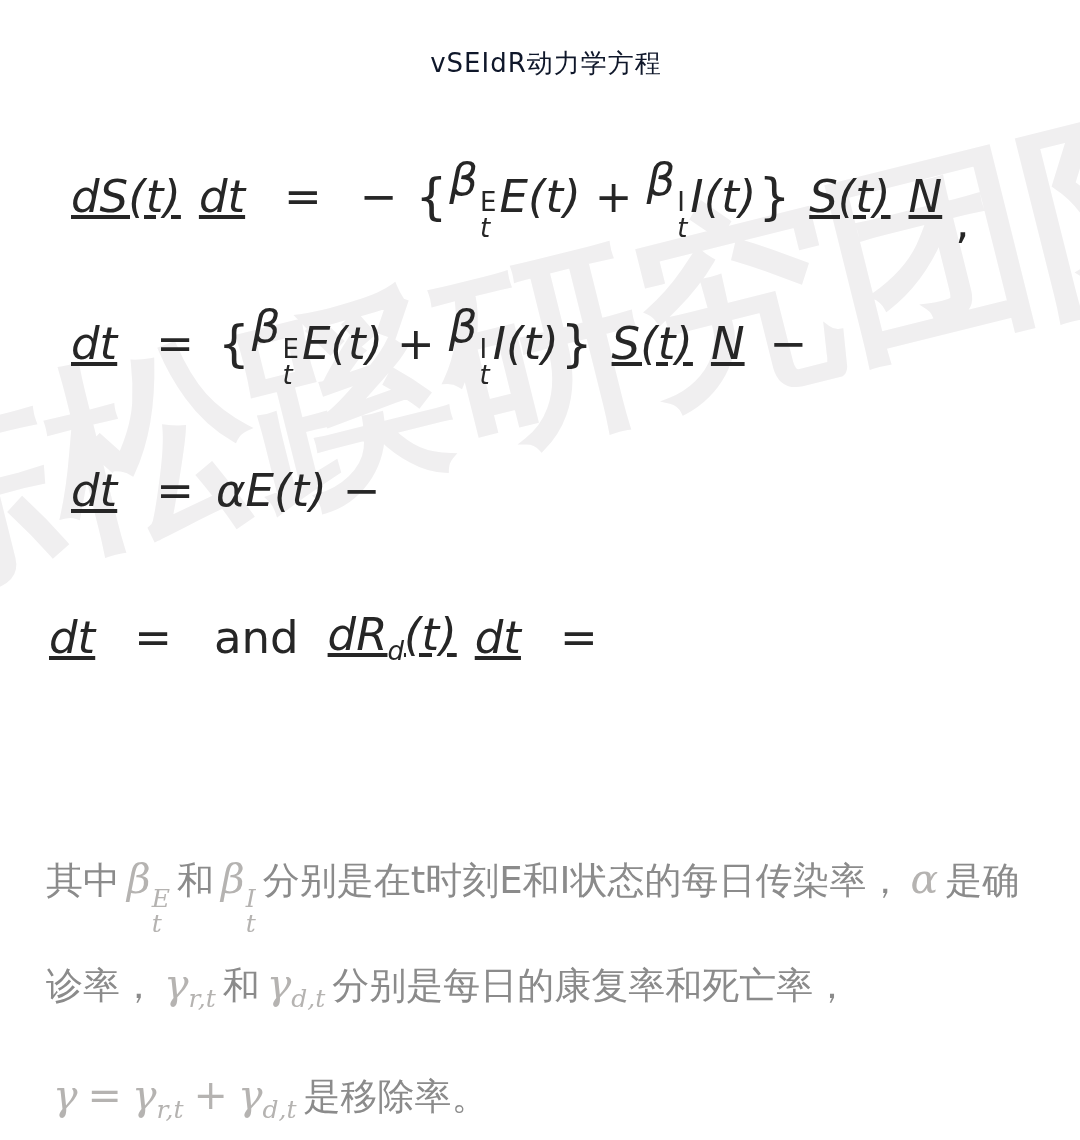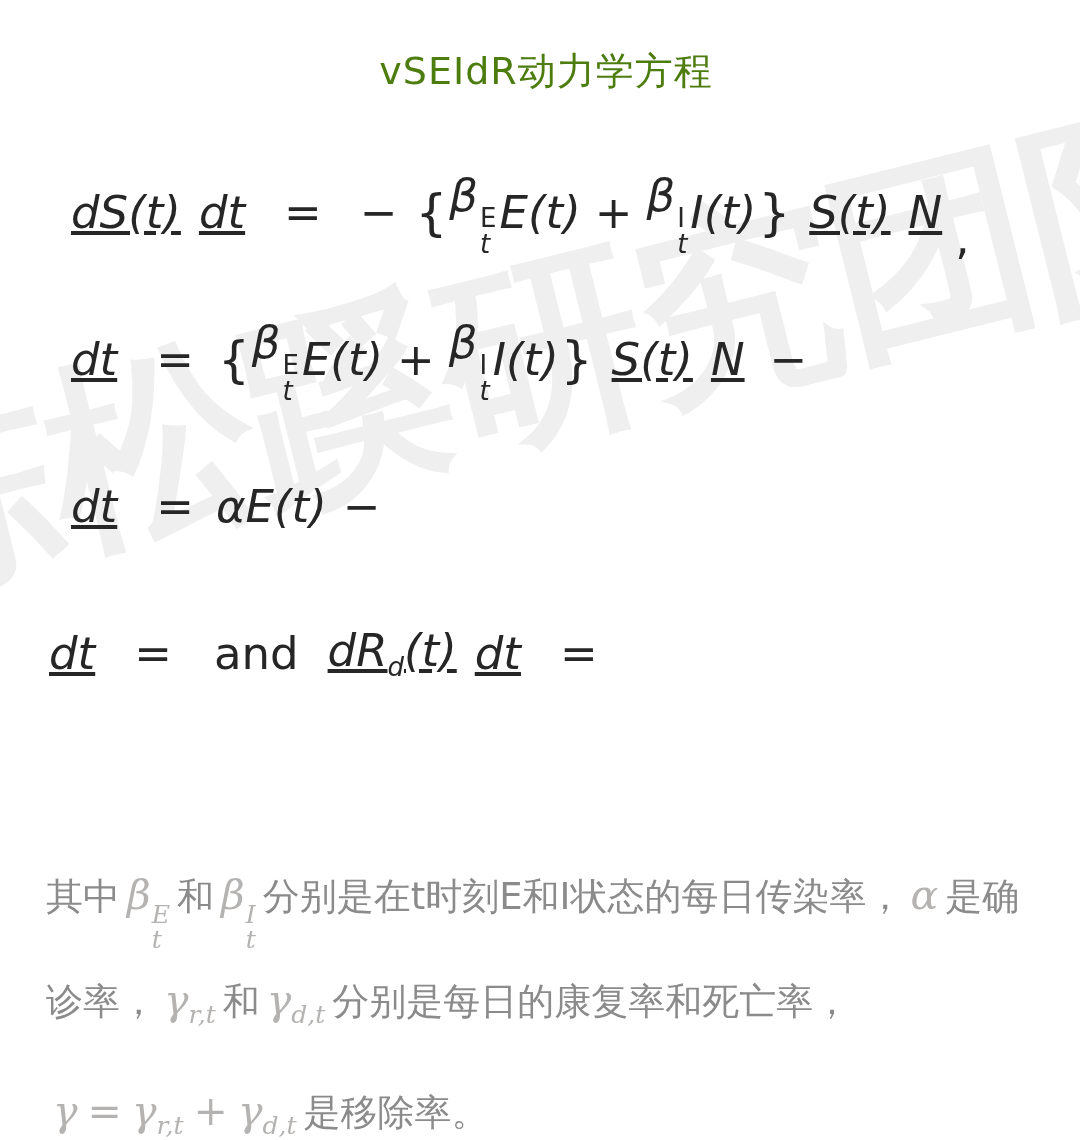--- a/index.html
+++ b/index.html
@@ -17,21 +17,21 @@
     font-size:205px; font-weight:700; color:#f0eff0;
     white-space:nowrap; text-align:center;
     transform:rotate(-14deg);
     z-index:0; user-select:none; letter-spacing:-4px;
   }
 
   
   .title {
     position:relative; z-index:1;
     margin-top:46px; text-align:center;
-    font-size:38px; font-weight:400; color:#4d7c0f; letter-spacing:1px;padding-left:12px;
+    font-size:26px; font-weight:400; color:#0f172a; letter-spacing:1px;padding-left:12px;
   }
 
   
   .equations { position:relative; z-index:1; margin-top:42px; color:#262626; }
   .eqrow {
     display:flex; align-items:center;
     height:147px; margin-left:62px;
     font-size:45px; font-style:italic;
   }
   .eqrow.last { margin-left:40px; }

